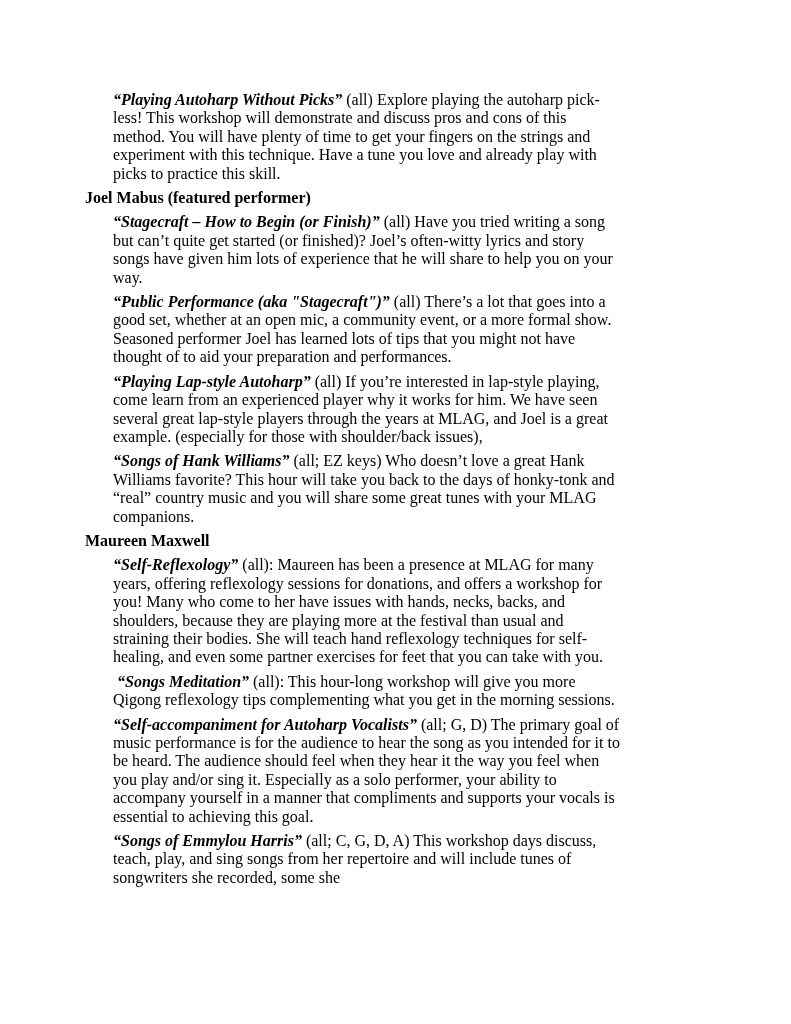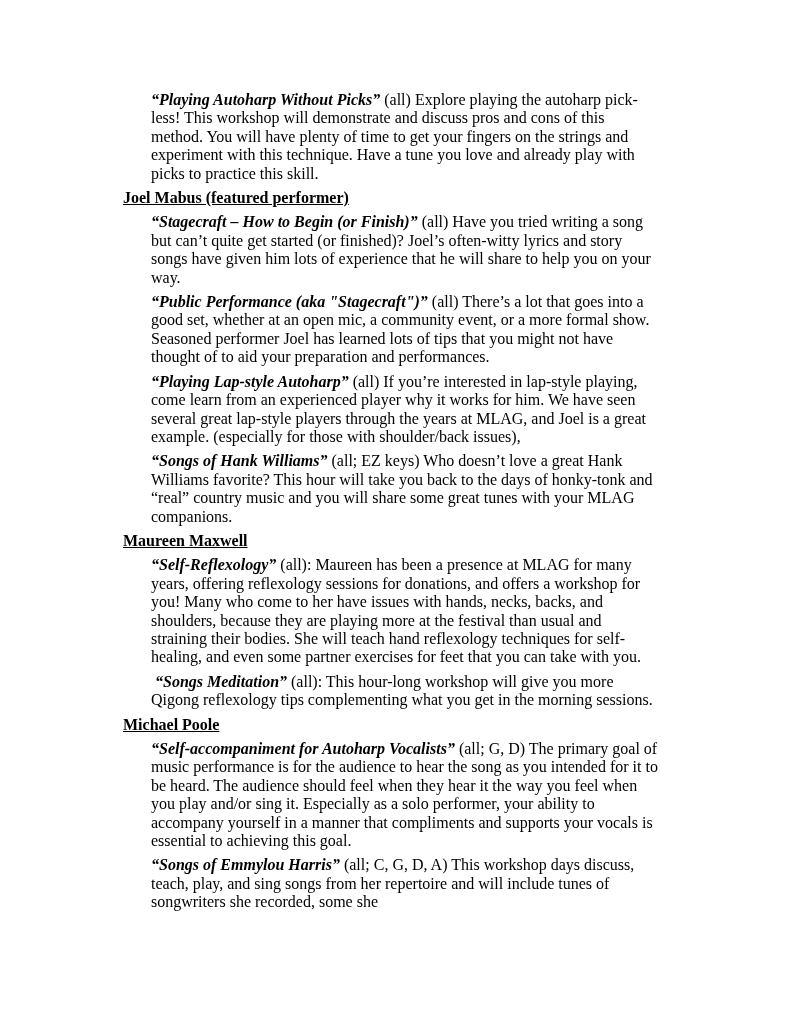--- a/index.html
+++ b/index.html
@@ -10,32 +10,30 @@
     overflow: hidden;
   }
   .page {
     box-sizing: border-box;
     width: 669px;
     height: 1024px;
     padding: 91px 48px 0 85px;
     background: #ffffff;
     font-family: "Liberation Serif", "DejaVu Serif", serif;
     color: #000000;
-    margin-left: 38px;
   }
   .doc p {
     margin: 0 0 6px 0;
     font-size: 16px;
     line-height: 18.4px;
     text-align: left;
   }
   p.performer-heading {
     font-weight: bold;
     margin-left: 0;
-    text-decoration: underline;
   }
   p.workshop {
     margin-left: 28px;
   }
   p.note {
     margin-left: 28px;
     font-style: italic;
   }
   .w-title {
     font-weight: bold;
@@ -54,17 +52,16 @@
   <div class="doc" id="doc">
       <p class="workshop"><span class="w-title">“Playing Autoharp Without Picks”</span> <span class="w-body">(all) Explore playing the autoharp pick-less! This workshop will demonstrate and discuss pros and cons of this method. You will have plenty of time to get your fingers on the strings and experiment with this technique. Have a tune you love and already play with picks to practice this skill.</span></p>
       <p class="performer-heading">Joel Mabus (featured performer)</p>
       <p class="workshop"><span class="w-title">“Stagecraft – How to Begin (or Finish)”</span> <span class="w-body">(all) Have you tried writing a song but can’t quite get started (or finished)? Joel’s often-witty lyrics and story songs have given him lots of experience that he will share to help you on your way.</span></p>
       <p class="workshop"><span class="w-title">“Public Performance (aka "Stagecraft")”</span> <span class="w-body">(all) There’s a lot that goes into a good set, whether at an open mic, a community event, or a more formal show. Seasoned performer Joel has learned lots of tips that you might not have thought of to aid your preparation and performances.</span></p>
       <p class="workshop"><span class="w-title">“Playing Lap-style Autoharp”</span> <span class="w-body">(all) If you’re interested in lap-style playing, come learn from an experienced player why it works for him. We have seen several great lap-style players through the years at MLAG, and Joel is a great example. (especially for those with shoulder/back issues),</span></p>
       <p class="workshop"><span class="w-title">“Songs of Hank Williams”</span> <span class="w-body">(all; EZ keys) Who doesn’t love a great Hank Williams favorite? This hour will take you back to the days of honky-tonk and “real” country music and you will share some great tunes with your MLAG companions.</span></p>
       <p class="performer-heading">Maureen Maxwell</p>
       <p class="workshop"><span class="w-title">“Self-Reflexology”</span> <span class="w-body">(all): Maureen has been a presence at MLAG for many years, offering reflexology sessions for donations, and offers a workshop for you! Many who come to her have issues with hands, necks, backs, and shoulders, because they are playing more at the festival than usual and straining their bodies. She will teach hand reflexology techniques for self-healing, and even some partner exercises for feet that you can take with you.</span></p>
       <p class="workshop"><span class="w-title"> “Songs Meditation”</span> <span class="w-body">(all): This hour-long workshop will give you more Qigong reflexology tips complementing what you get in the morning sessions.</span></p>
-      <p class="performer-heading">Michael Poole</p>
       <p class="workshop"><span class="w-title">“Self-accompaniment for Autoharp Vocalists”</span> <span class="w-body">(all; G, D) The primary goal of music performance is for the audience to hear the song as you intended for it to be heard. The audience should feel when they hear it the way you feel when you play and/or sing it. Especially as a solo performer, your ability to accompany yourself in a manner that compliments and supports your vocals is essential to achieving this goal.</span></p>
       <p class="workshop"><span class="w-title">“Songs of Emmylou Harris”</span> <span class="w-body">(all; C, G, D, A) This workshop days discuss, teach, play, and sing songs from her repertoire and will include tunes of songwriters she recorded, some she</span></p>
     </div>
 </div>
 
 </body></html>

